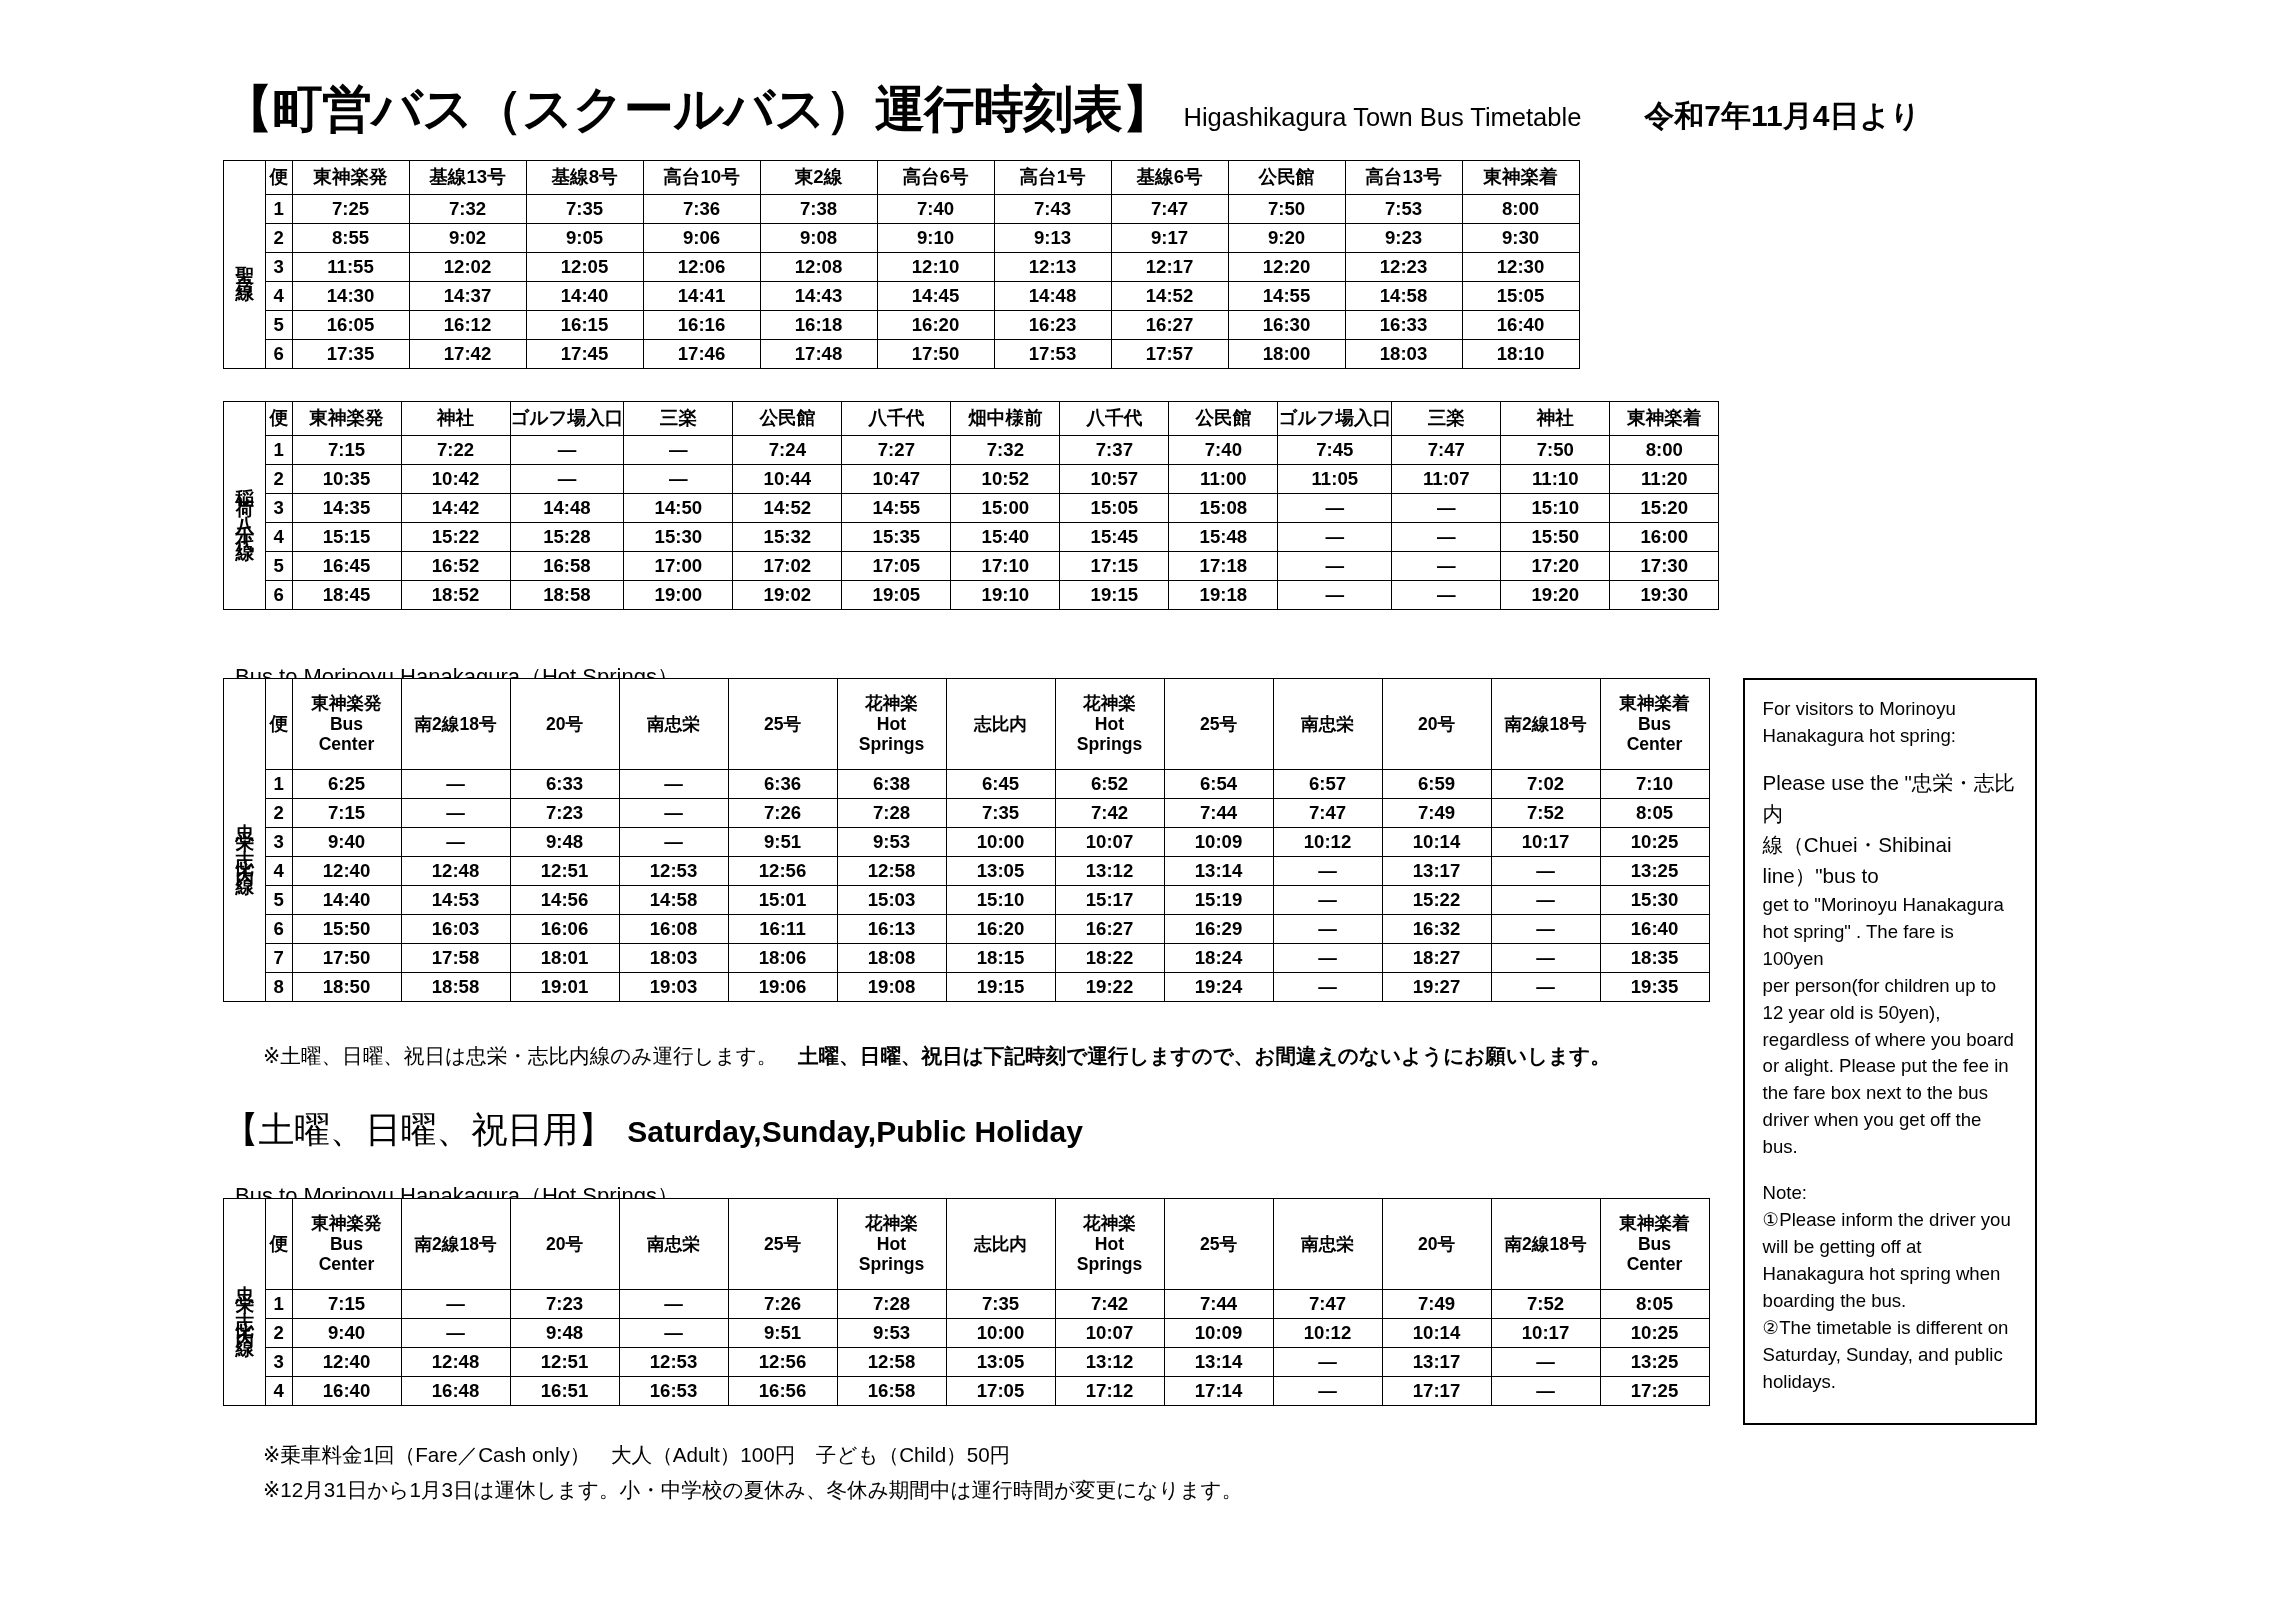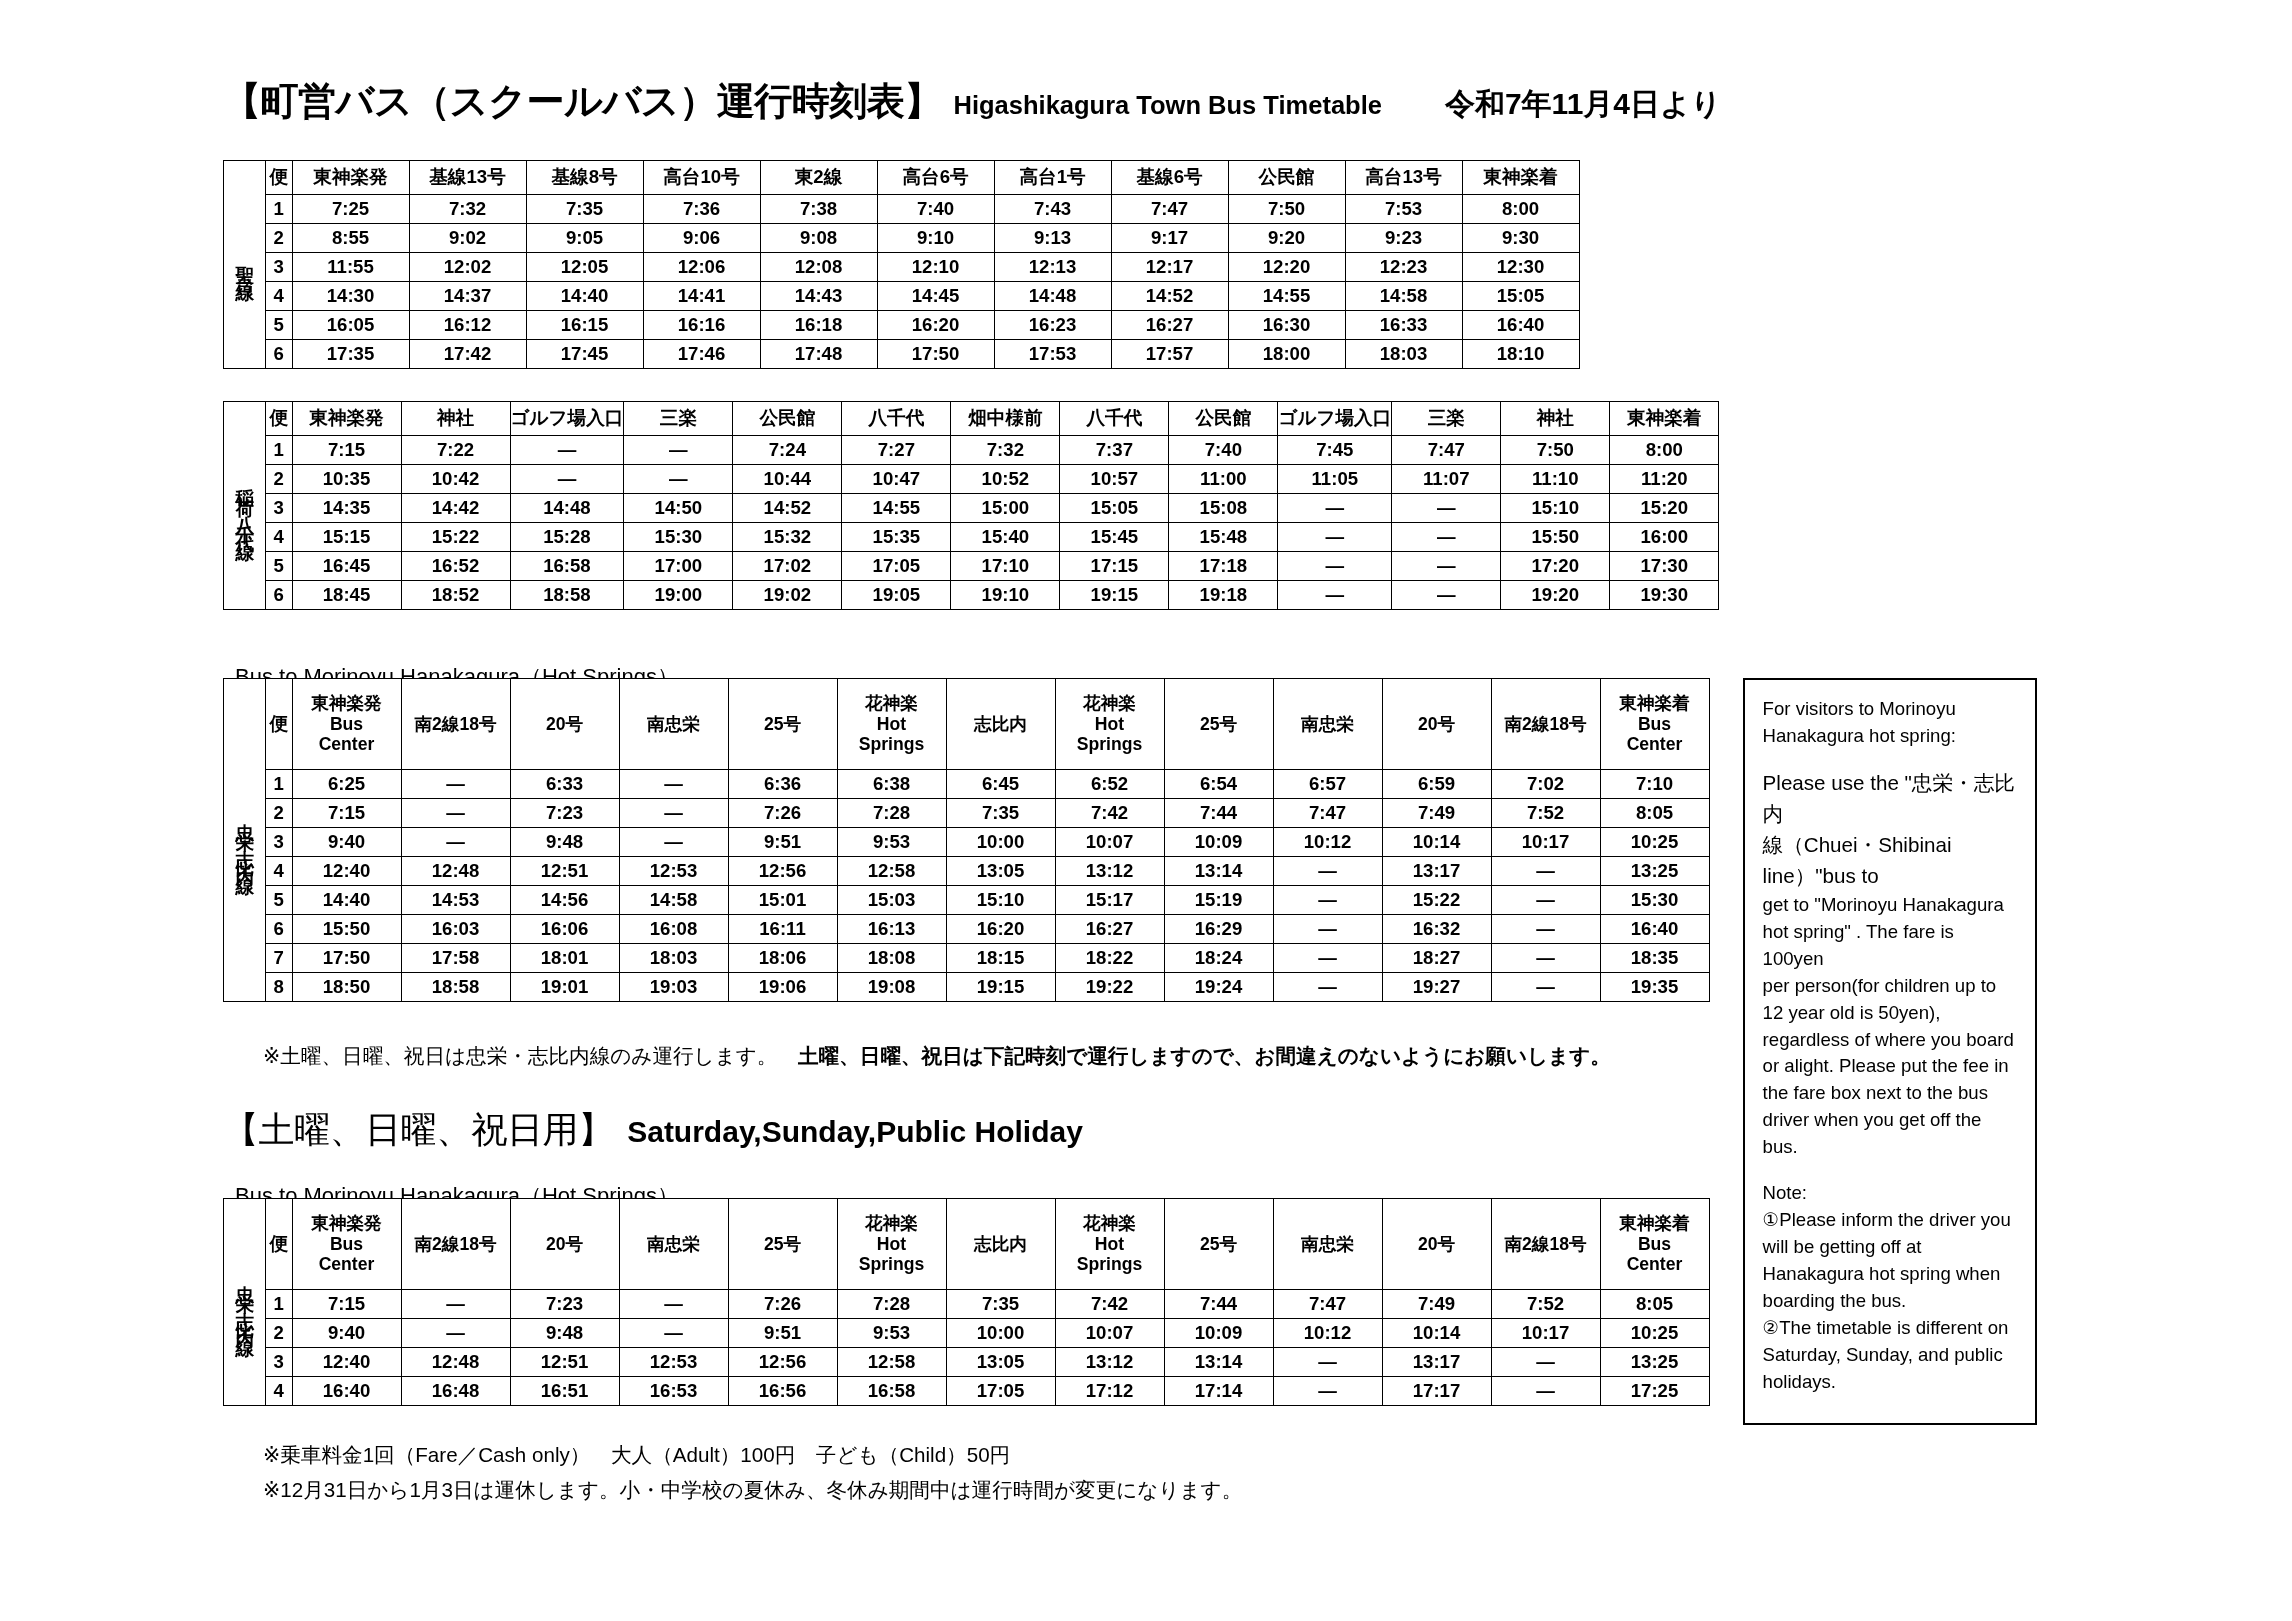--- a/index.html
+++ b/index.html
@@ -12,25 +12,25 @@
     overflow:hidden;
   }
   .page { position:relative; width:2293px; height:1621px; }
 
   
   .header-row {
     position:absolute; left:223px; top:76px;
     display:flex; align-items:baseline; gap:0;
   }
   .title-jp {
-    font-size:38px; font-weight:bold; letter-spacing:-0.5px;
+    font-size:50px; font-weight:bold; letter-spacing:-0.5px;
     white-space:nowrap;
   }
   .title-en {
-    font-size:25.5px; font-weight:bold; margin-left:11.8px; white-space:nowrap;
+    font-size:25.5px; font-weight:normal; margin-left:11.8px; white-space:nowrap;
   }
   .title-date {
     font-size:30px; font-weight:bold; margin-left:63px; white-space:nowrap;text-align:right;
   }
 
   
   .tbl-wrap { position:absolute; }
   table.tt {
     border-collapse:collapse;
     table-layout:fixed;

